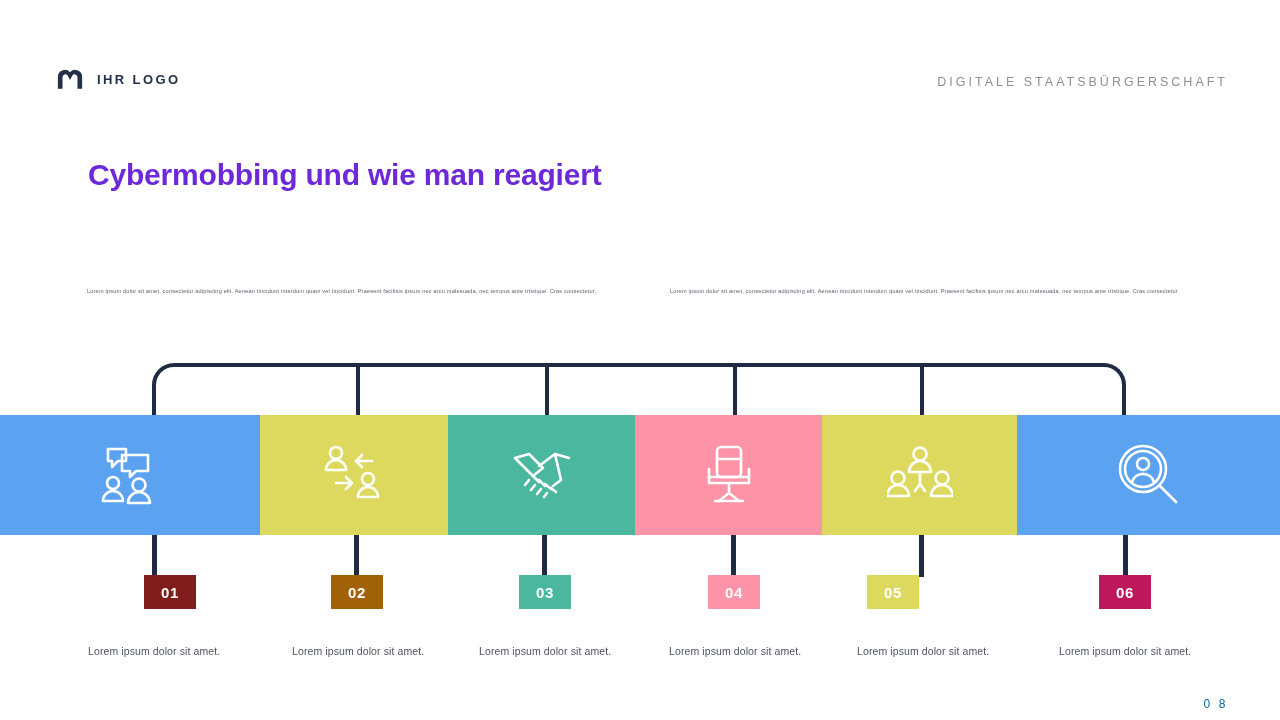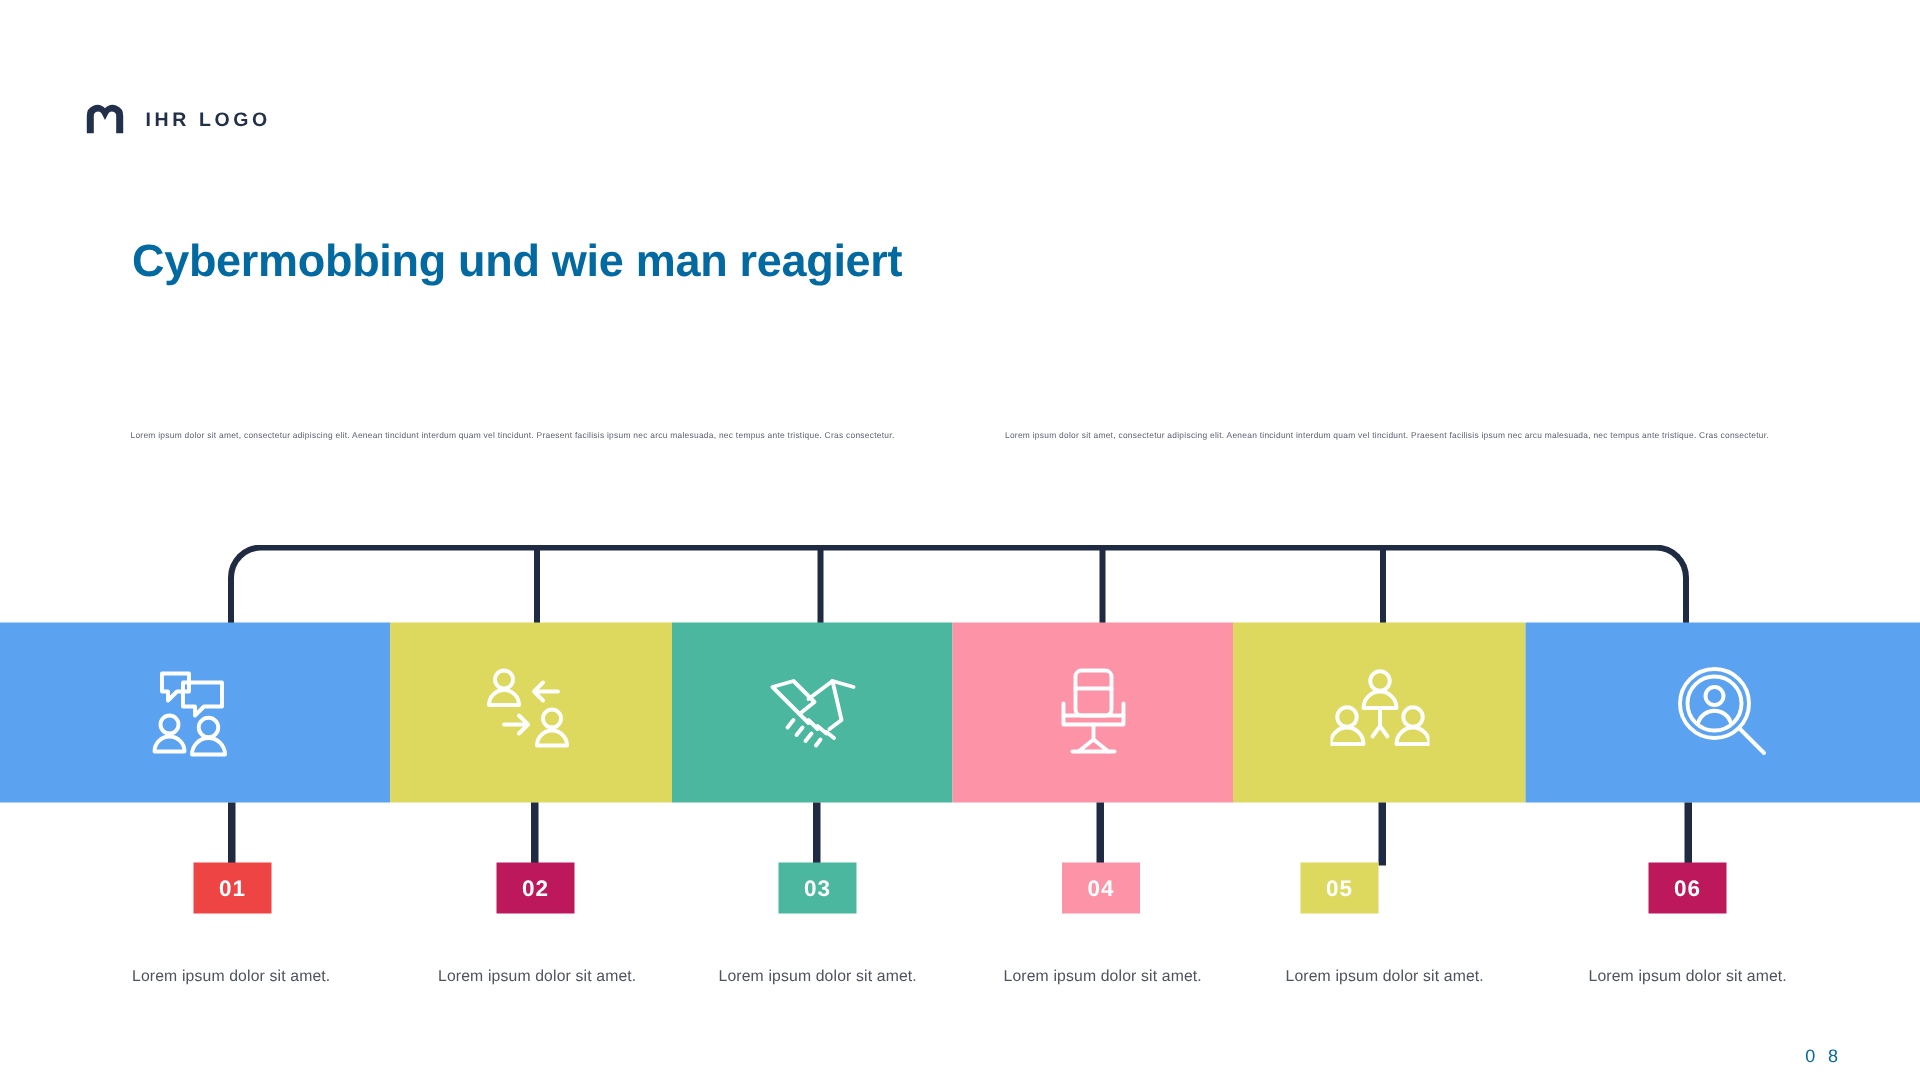--- a/index.html
+++ b/index.html
@@ -20,21 +20,21 @@
     color:#23304a;
   }
   .header-right {
     position:absolute; right:52px; top:43px;
     font-size:12.5px; letter-spacing:3.0px; color:#8d8f99; font-weight:400;
   }
 
   
   .title {
     position:absolute; left:88px; top:126px;
-    font-size:30px; font-weight:700; color:#0369a1;
+    font-size:30px; font-weight:700; color:#6d28d9;
     letter-spacing:-0.2px;
   }
 
   
   .intro { position:absolute; top:255px; font-size:5.6px; color:#5d6170;
            letter-spacing:0.18px; line-height:1.6; white-space:nowrap; }
   .intro-a { left:87px; }
   .intro-b { left:670px; }
 
   
@@ -81,20 +81,21 @@
 
 <div class="slide">
 
   <div class="header">
     <div class="logo-group">
       <svg class="logo-mark" viewBox="0 0 30 23">
         <path d="M2 22 L2 9.5 A7.5 7.5 0 0 1 15 4.2 A7.5 7.5 0 0 1 28 9.5 L28 22 L23 22 L23 9.5 A3 3 0 0 0 17.4 8 L15 12.5 L12.6 8 A3 3 0 0 0 7 9.5 L7 22 Z" fill="#22304b"></path>
       </svg>
       <span class="logo-text">IHR LOGO</span>
     </div>
+    <div class="header-right">DIGITALE STAATSBÜRGERSCHAFT</div>
   </div>
 
   <h1 class="title">Cybermobbing und wie man reagiert</h1>
 
   <div class="intro intro-a">Lorem ipsum dolor sit amet, consectetur adipiscing elit. Aenean tincidunt interdum quam vel tincidunt. Praesent facilisis ipsum nec arcu malesuada, nec tempus ante tristique. Cras consectetur.</div>
   <div class="intro intro-b">Lorem ipsum dolor sit amet, consectetur adipiscing elit. Aenean tincidunt interdum quam vel tincidunt. Praesent facilisis ipsum nec arcu malesuada, nec tempus ante tristique. Cras consectetur.</div>
 
   <div class="bracket"></div>
   <div class="tick" style="left:356px"></div>
   <div class="tick" style="left:545px"></div>
@@ -171,24 +172,24 @@
 
   </div>
 
   <div class="stem" style="left:152px"></div>
   <div class="stem" style="left:354px"></div>
   <div class="stem" style="left:542px"></div>
   <div class="stem" style="left:731px"></div>
   <div class="stem" style="left:919px"></div>
   <div class="stem" style="left:1123px"></div>
 
-  <div class="badge" style="left:129px;background:#ef4444">
+  <div class="badge" style="left:144px;background:#7f1d1d">
     <span>01</span>
   </div>
-  <div class="badge" style="left:331px;background:#be185d">
+  <div class="badge" style="left:331px;background:#a16207">
     <span>02</span>
   </div>
   <div class="badge" style="left:519px;background:#4BB79F">
     <span>03</span>
   </div>
   <div class="badge" style="left:708px;background:#FC93A6">
     <span>04</span>
   </div>
   <div class="badge" style="left:867px;background:#DCD95E">
     <span>05</span>

